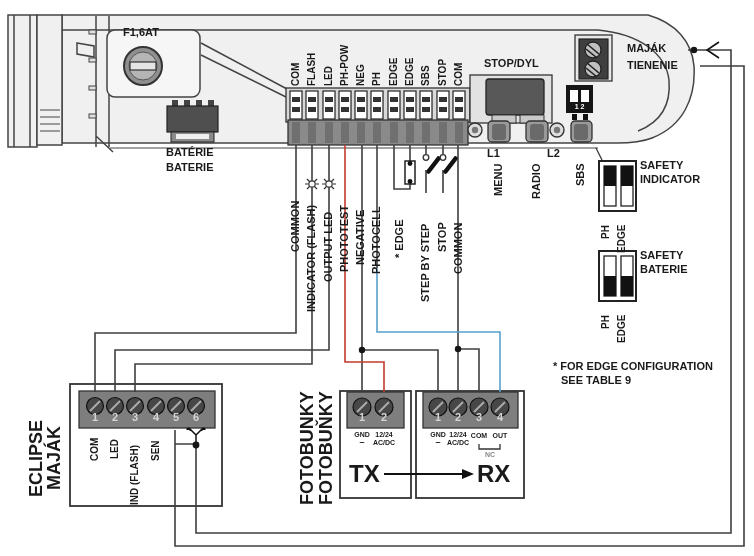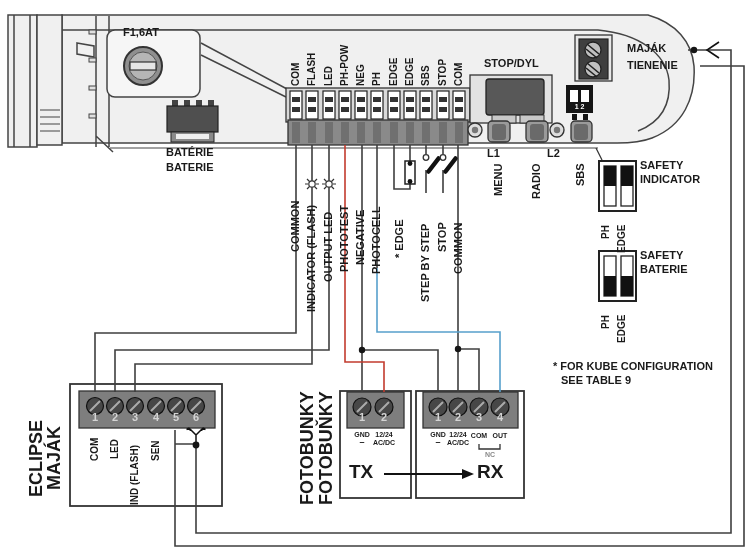--- a/index.html
+++ b/index.html
@@ -2,21 +2,21 @@
 <html><head>
 <meta charset="utf-8">
 <style>
   html,body{margin:0;padding:0;background:#fff;}
   #stage{position:relative;width:754px;height:556px;background:#fff;overflow:hidden;
          font-family:"Liberation Sans",sans-serif;color:#1a1a1a;}
   #art{position:absolute;left:0;top:0;}
   .h,.v{position:absolute;white-space:nowrap;line-height:1;font-weight:bold;color:#1a1a1a;}
   .v{transform:rotate(-90deg);transform-origin:0 0;}
   .fs7{font-size:7px;}.fs9{font-size:9px;}.fs10{font-size:10px;}.fs11{font-size:11px;}
-  .fs18{font-size:18px;}.fs19{font-size:19px;}
+  .fs18{font-size:18px;}.fs19{font-size:24px;}
   .num{color:#d4d4d4;text-align:center;width:10px;}
   .ctr{text-align:center;}
   .gray{color:#8a8a8a;}
   .white{color:#fff;}
 </style>
 </head>
 <body>
 
 <div id="stage">
 
@@ -303,21 +303,21 @@
 
   <div class="h fs11" style="left:640px;top:160px">SAFETY</div>
   <div class="h fs11" style="left:640px;top:174px">INDICATOR</div>
   <div class="v fs10" style="left:601px;top:239px">PH</div>
   <div class="v fs10" style="left:617px;top:253px">EDGE</div>
   <div class="h fs11" style="left:640px;top:250px">SAFETY</div>
   <div class="h fs11" style="left:640px;top:264px">BATERIE</div>
   <div class="v fs10" style="left:601px;top:329px">PH</div>
   <div class="v fs10" style="left:617px;top:343px">EDGE</div>
 
-  <div class="h fs11" style="left:553px;top:361px">* FOR KUBE CONFIGURATION</div>
+  <div class="h fs11" style="left:553px;top:361px">* FOR EDGE CONFIGURATION</div>
   <div class="h fs11" style="left:561px;top:375px">SEE TABLE 9</div>
 
   <div class="v fs18" style="left:27px;top:497px">ECLIPSE</div>
   <div class="v fs18" style="left:45px;top:490px">MAJÁK</div>
   <div class="h fs11 num" style="left:90px;top:412px">1</div>
   <div class="h fs11 num" style="left:110px;top:412px">2</div>
   <div class="h fs11 num" style="left:130px;top:412px">3</div>
   <div class="h fs11 num" style="left:151px;top:412px">4</div>
   <div class="h fs11 num" style="left:171px;top:412px">5</div>
   <div class="h fs11 num" style="left:191px;top:412px">6</div>

